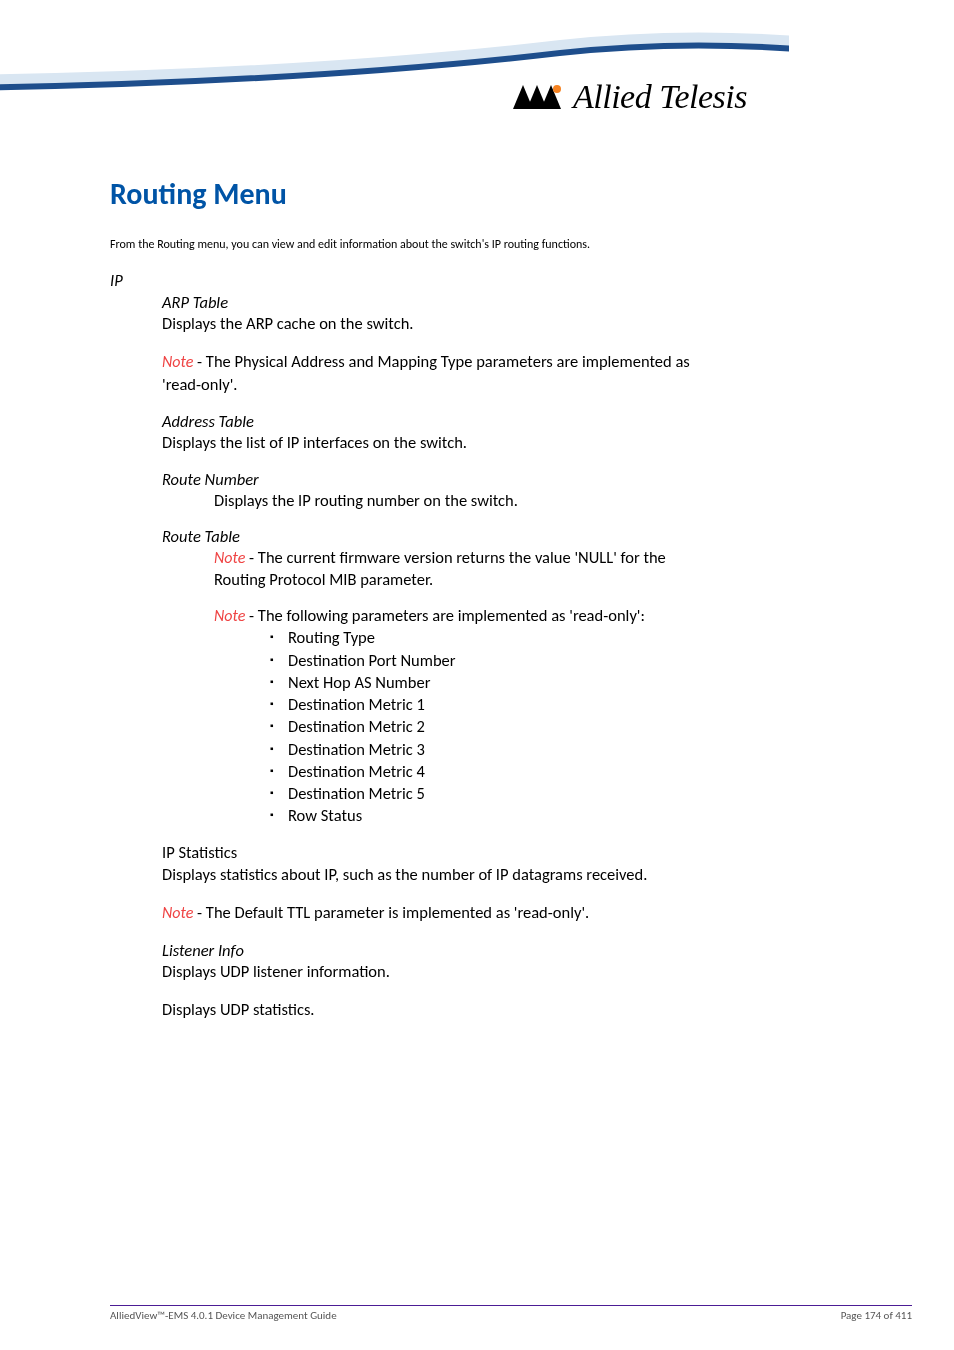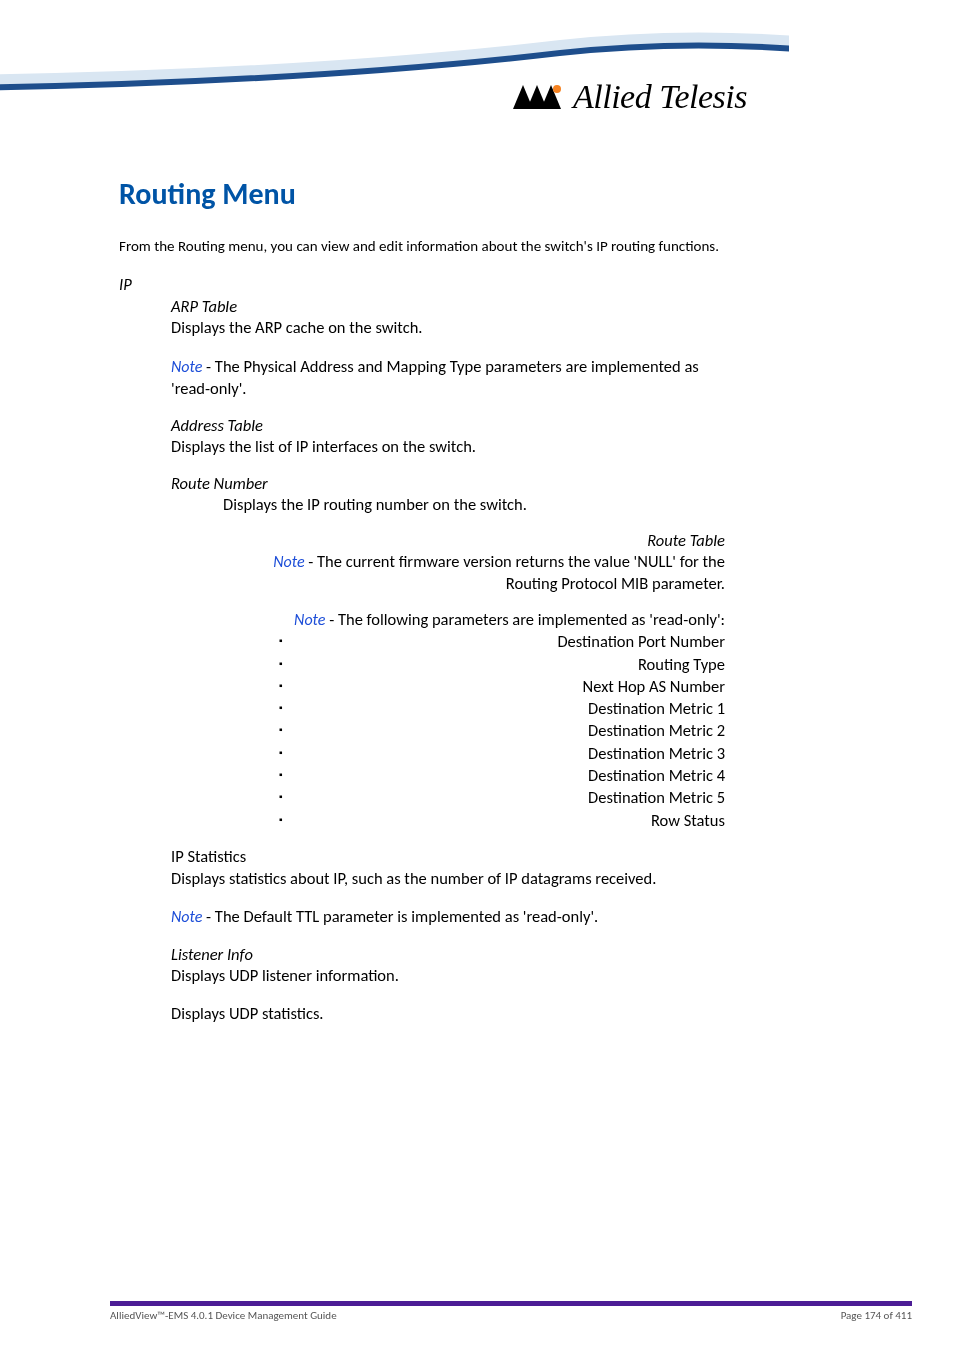--- a/index.html
+++ b/index.html
@@ -1,33 +1,33 @@
 <!DOCTYPE html>
 <html><head>
 <meta charset="utf-8">
 <style>
   * { box-sizing: border-box; margin: 0; padding: 0; }
   html, body { width: 954px; height: 1350px; background: #fff; font-family: "Gill Sans", "Gill Sans MT", Calibri, "Trebuchet MS", sans-serif; color: #000; }
   .page { position: relative; width: 954px; height: 1350px; }
   .header { position: relative; width: 789px; height: 160px; overflow: hidden; }
   .logo { position: absolute; right: 42px; top: 78px; display: flex; align-items: center; gap: 8px; }
   .logo-text { font-family: "Times New Roman", serif; font-size: 34px; font-weight: 500; letter-spacing: -0.5px; color: #000; font-style: italic; }
-  .content { padding: 0 110px 0 110px; position: absolute; top: 175px; width: 826px; margin-left: 9px; }
+  .content { padding: 0 110px 0 110px; position: absolute; top: 175px; width: 826px; }
   h1 { color: #0054a6; font-size: 30px; font-weight: 600; margin-bottom: 24px; }
-  p.intro { font-size: 15px; line-height: 1.35; margin-bottom: 18px; }
+  p.intro { font-size: 12px; line-height: 1.35; margin-bottom: 18px; }
   .sec-label { font-style: italic; font-size: 16.5px; margin-bottom: 2px; }
   .block { margin-bottom: 16px; }
   .sub1 { margin-left: 52px; }
   .item-title { font-style: italic; font-size: 16.5px; }
   .body-text { font-size: 16.5px; line-height: 1.35; }
-  .note-word { color: #1d4ed8; font-style: italic; font-weight: 500; }
+  .note-word { color: #ef4444; font-style: italic; font-weight: 500; }
   ul.params { list-style: none; padding: 0; margin-left: 0; }
   ul.params li { font-size: 16.5px; line-height: 1.35; padding-left: 22px; position: relative; }
   ul.params li::before { content: "▪"; position: absolute; left: 4px; top: 0; font-size: 10px; line-height: 22px; }
-  .footer { position: absolute; bottom: 28px; left: 110px; right: 42px; border-top: 5px solid #4c1d95; padding-top: 3px; display: flex; justify-content: space-between; font-size: 11px; color: #555; }
+  .footer { position: absolute; bottom: 28px; left: 110px; right: 42px; border-top: 1px solid #4c1d95; padding-top: 3px; display: flex; justify-content: space-between; font-size: 11px; color: #555; }
   .footer .pg { color: #555; }
   svg.swoosh { position: absolute; top: 0; left: 0; width: 954px; height: 160px; }
 </style>
 </head>
 <body>
 <div class="page">
 
 <div class="header">
   <svg class="swoosh" viewBox="0 0 954 160" preserveAspectRatio="none">
     <path d="M -40 75 Q 300 70 560 40 Q 760 18 970 60 L 970 72 Q 760 28 560 52 Q 300 82 -40 87 Z" fill="#d9e6f2"></path>
@@ -64,33 +64,33 @@
   <div class="sub1 block">
     <div class="item-title">Address Table</div>
     <div class="body-text">Displays the list of IP interfaces on the switch.</div>
   </div>
 
   <div class="sub1" style="margin-bottom:14px;">
     <div class="item-title">Route Number</div>
     <div class="sub1 body-text" style="margin-left:52px;">Displays the IP routing number on the switch.</div>
   </div>
 
-  <div class="sub1" style="margin-bottom:14px;text-align:right;">
+  <div class="sub1" style="margin-bottom:14px;">
     <div class="item-title">Route Table</div>
 
     <div style="margin-left:52px; margin-bottom:14px;">
       <span class="note-word">Note</span><span class="body-text"> - The current firmware version returns the value 'NULL' for the Routing Protocol MIB parameter.</span>
     </div>
 
     <div style="margin-left:52px;">
       <span class="note-word">Note</span><span class="body-text"> - The following parameters are implemented as 'read-only':</span>
     </div>
     <ul class="params" style="margin-left:104px;">
+      <li>Routing Type</li>
       <li>Destination Port Number</li>
-      <li>Routing Type</li>
       <li>Next Hop AS Number</li>
       <li>Destination Metric 1</li>
       <li>Destination Metric 2</li>
       <li>Destination Metric 3</li>
       <li>Destination Metric 4</li>
       <li>Destination Metric 5</li>
       <li>Row Status</li>
     </ul>
   </div>
 

